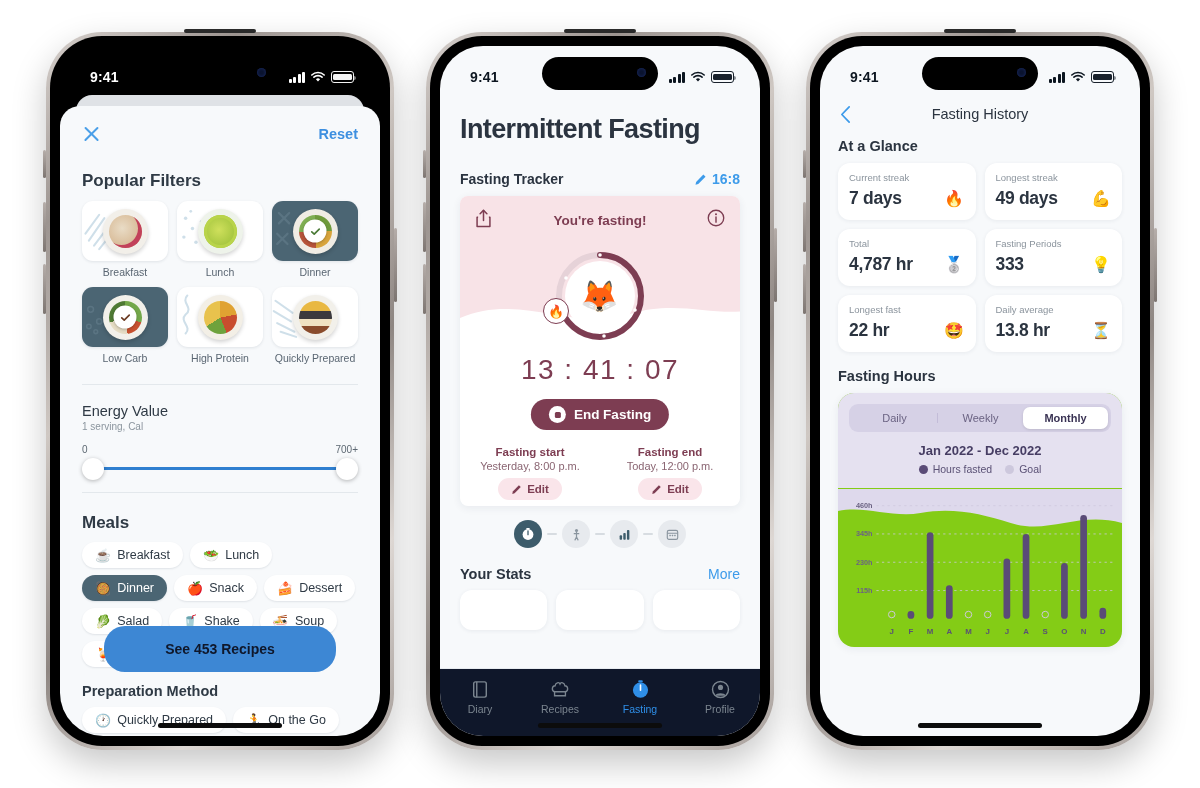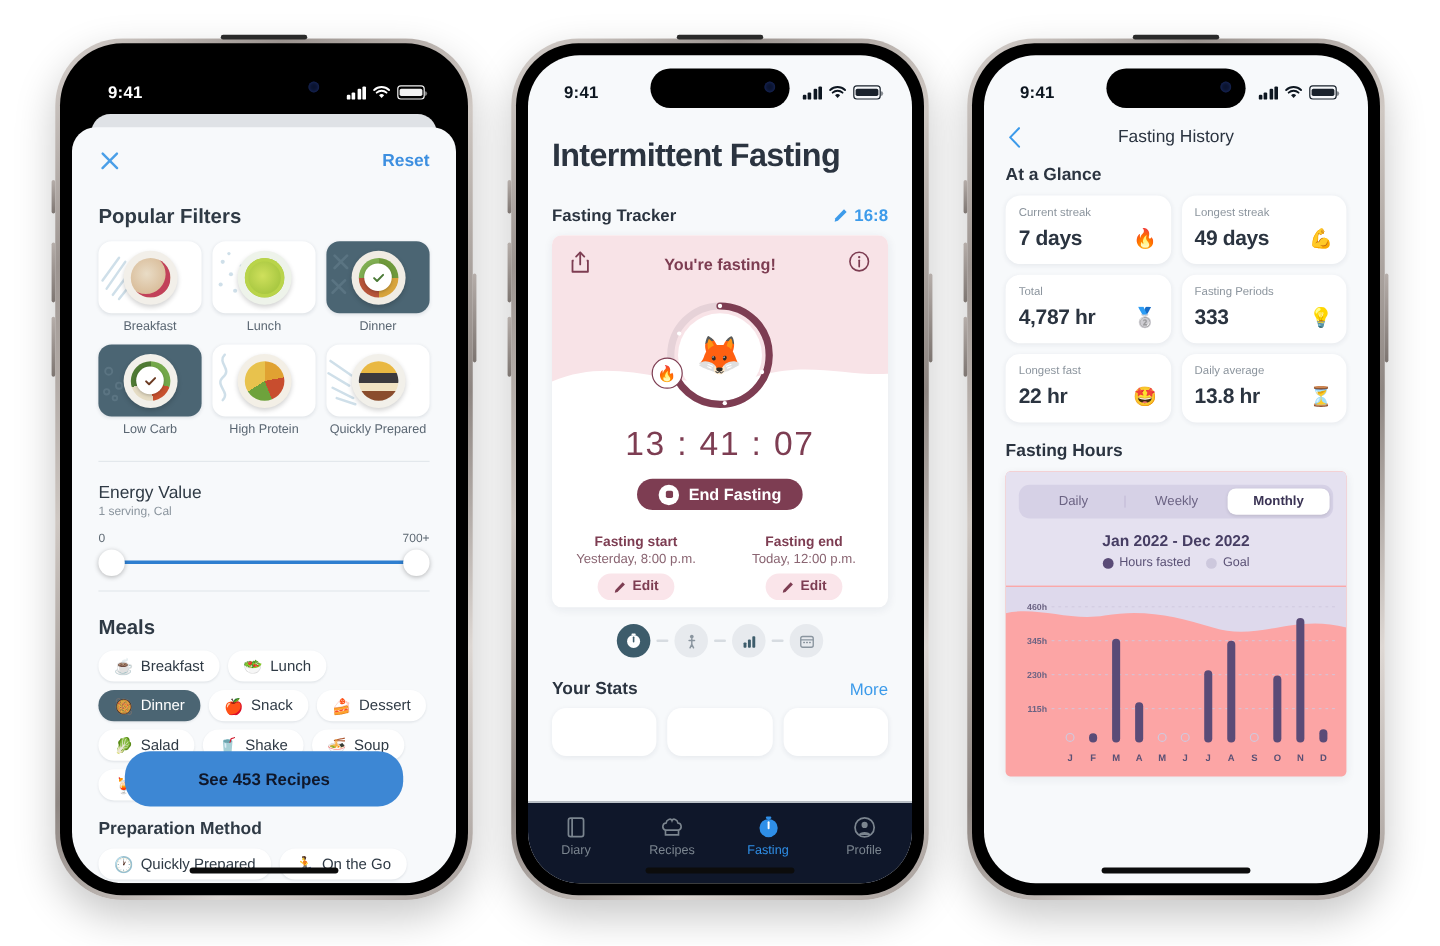--- a/index.html
+++ b/index.html
@@ -154,21 +154,21 @@
   .tc-top{position:absolute;left:0;right:0;top:0;height:128px;background:#f8e3e7;}
   .tc-wave{position:absolute;left:0;right:0;top:88px;height:60px;}
   .tc-share{position:absolute;left:15px;top:13px;width:17px;height:19px;}
   .tc-info{position:absolute;right:15px;top:13px;width:18px;height:18px;}
   .tc-status{position:absolute;top:17px;left:0;right:0;text-align:center;font-size:13.5px;font-weight:700;color:#7d3d52;}
   .ring-wrap{position:absolute;top:52px;left:50%;transform:translateX(-50%);width:96px;height:96px;}
   .ring-fox{position:absolute;inset:13px;border-radius:50%;background:#fff;display:flex;align-items:center;justify-content:center;font-size:31px;}
   .flame-badge{position:absolute;left:-9px;top:50px;width:26px;height:26px;border-radius:50%;background:#fff;
     border:1.6px solid #7d3d52;display:flex;align-items:center;justify-content:center;font-size:13px;}
   .timer{position:absolute;top:158px;left:0;right:0;text-align:center;font-size:28px;color:#7d3d52;letter-spacing:1.5px;font-weight:400;}
-  .end-btn{position:absolute;top:203px;left:50%;transform:translateX(-50%);height:26px;border-radius:17px;
+  .end-btn{position:absolute;top:203px;left:50%;transform:translateX(-50%);height:31px;border-radius:17px;
     background:#7d3d52;color:#fff;display:flex;align-items:center;gap:8px;padding:0 18px;font-size:13.5px;font-weight:700;}
   .stop-ic{width:17px;height:17px;border-radius:50%;background:#fff;display:flex;align-items:center;justify-content:center;}
   .stop-ic i{display:block;width:6px;height:6px;border-radius:1.5px;background:#7d3d52;}
   .fast-cols{position:absolute;top:250px;left:0;right:0;display:flex;}
   .fast-col{flex:1;text-align:center;}
   .fc-h{font-size:11.5px;font-weight:700;color:#7d3d52;}
   .fc-v{font-size:11px;color:#8a6572;margin-top:2px;}
   .edit-btn{display:inline-flex;align-items:center;gap:5px;margin-top:6px;background:#fae5ea;color:#7d3d52;
     border-radius:13px;padding:5px 13px;font-size:11.5px;font-weight:700;}
   .steps{display:flex;align-items:center;justify-content:center;gap:5px;margin-top:14px;}
@@ -195,21 +195,21 @@
   .p3-back{position:absolute;left:20px;top:50px;height:36px;display:flex;align-items:center;}
   .p3-body{position:absolute;top:92px;left:0;right:0;bottom:0;padding:0 18px;}
   .glance-t{font-size:14.5px;font-weight:700;color:#2b3440;}
   .glance-grid{display:grid;grid-template-columns:1fr 1fr;gap:9px;margin-top:9px;}
   .g-card{background:#fff;border-radius:12px;padding:9px 11px 11px 11px;box-shadow:0 1px 4px rgba(25,45,65,.07);}
   .g-lab{font-size:9.5px;color:#8b949d;}
   .g-row{display:flex;align-items:center;justify-content:space-between;margin-top:5px;}
   .g-val{font-size:17.5px;font-weight:700;color:#2b3440;letter-spacing:-.3px;}
   .g-emo{font-size:16px;}
   .hours-t{font-size:14.5px;font-weight:700;color:#2b3440;margin-top:16px;}
-  .chart-card{margin-top:9px;border-radius:4px;background:#fca5a5;overflow:hidden;position:relative;height:254px;
+  .chart-card{margin-top:9px;border-radius:16px;background:#84cc16;overflow:hidden;position:relative;height:254px;
     box-shadow:0 2px 8px rgba(25,45,65,.07);}
   .chart-head{background:#e5e1f0;padding:11px 11px 0 11px;position:relative;}
   .seg{display:flex;background:#d6d1e6;border-radius:9px;padding:3px;}
   .seg-i{flex:1;text-align:center;font-size:11px;color:#6b6383;padding:5px 0;border-radius:7px;font-weight:500;}
   .seg-i.on{background:#fff;color:#3a3354;font-weight:700;box-shadow:0 1px 3px rgba(0,0,0,.12);}
   .seg-sep{width:1px;background:#c3bcd8;margin:6px 0;}
   .chart-range{text-align:center;font-size:13px;font-weight:700;color:#463d63;margin-top:11px;}
   .legend{display:flex;align-items:center;justify-content:center;gap:13px;margin-top:5px;padding-bottom:13px;}
   .lg{display:flex;align-items:center;gap:5px;font-size:10.5px;color:#5a5175;}
   .lg .dot{width:9px;height:9px;border-radius:50%;}

